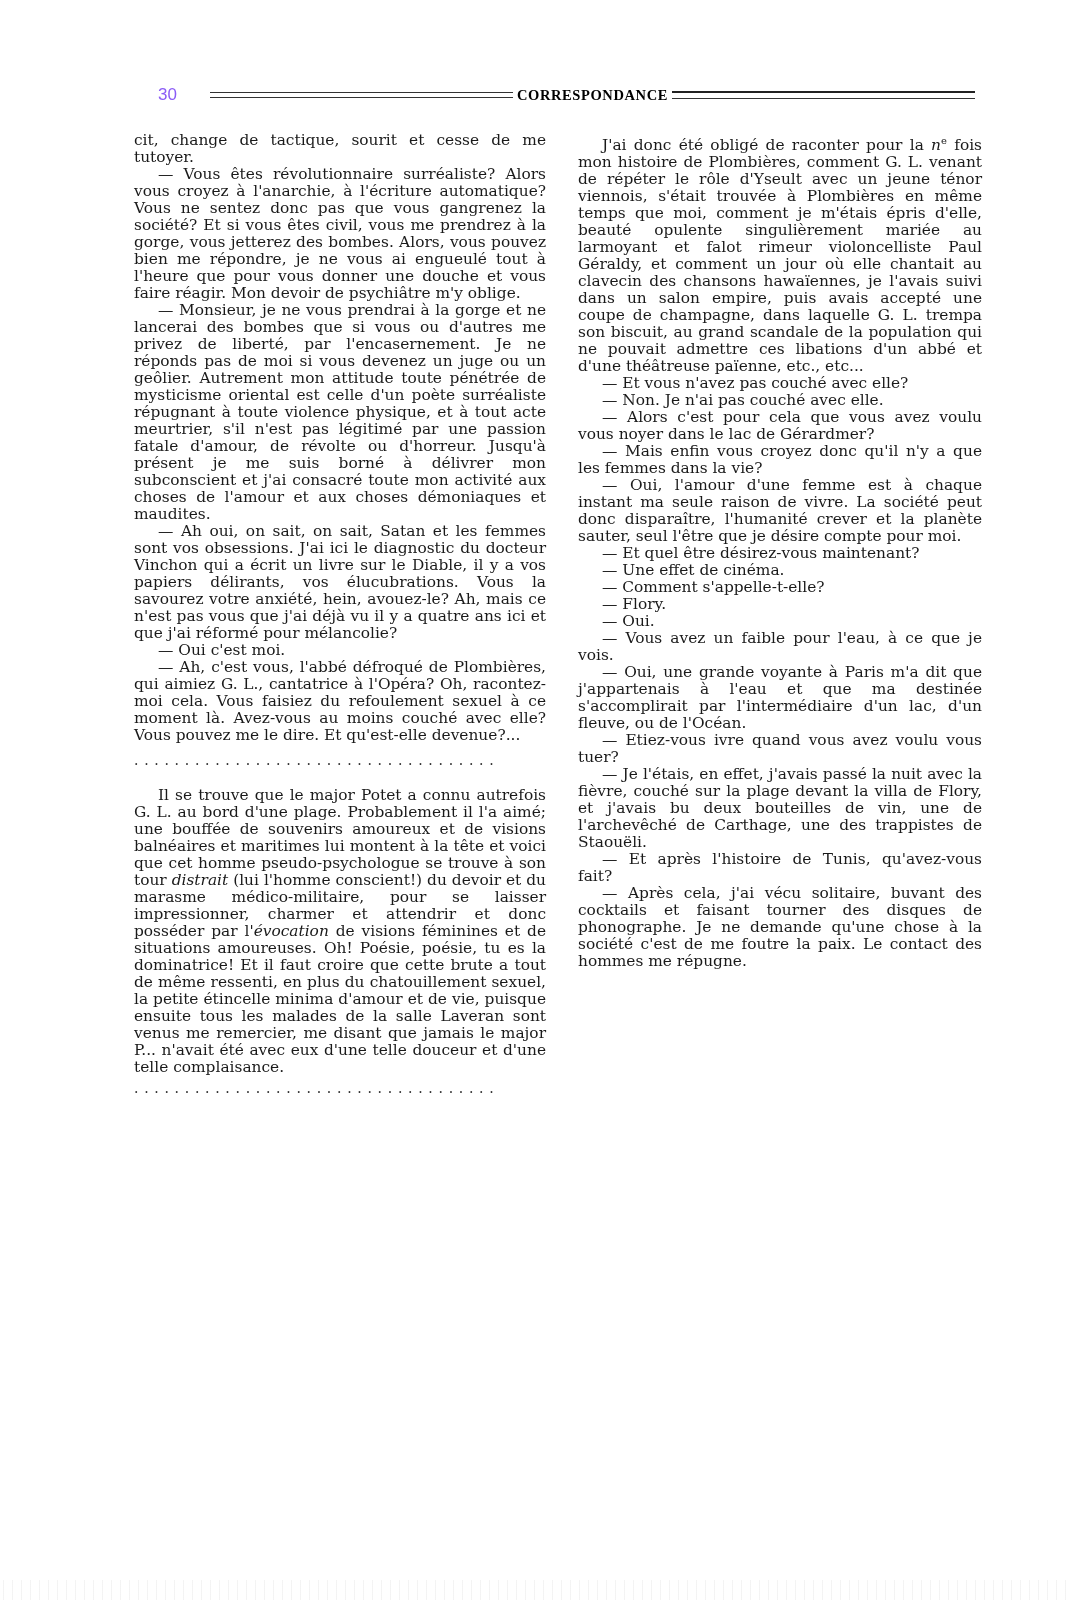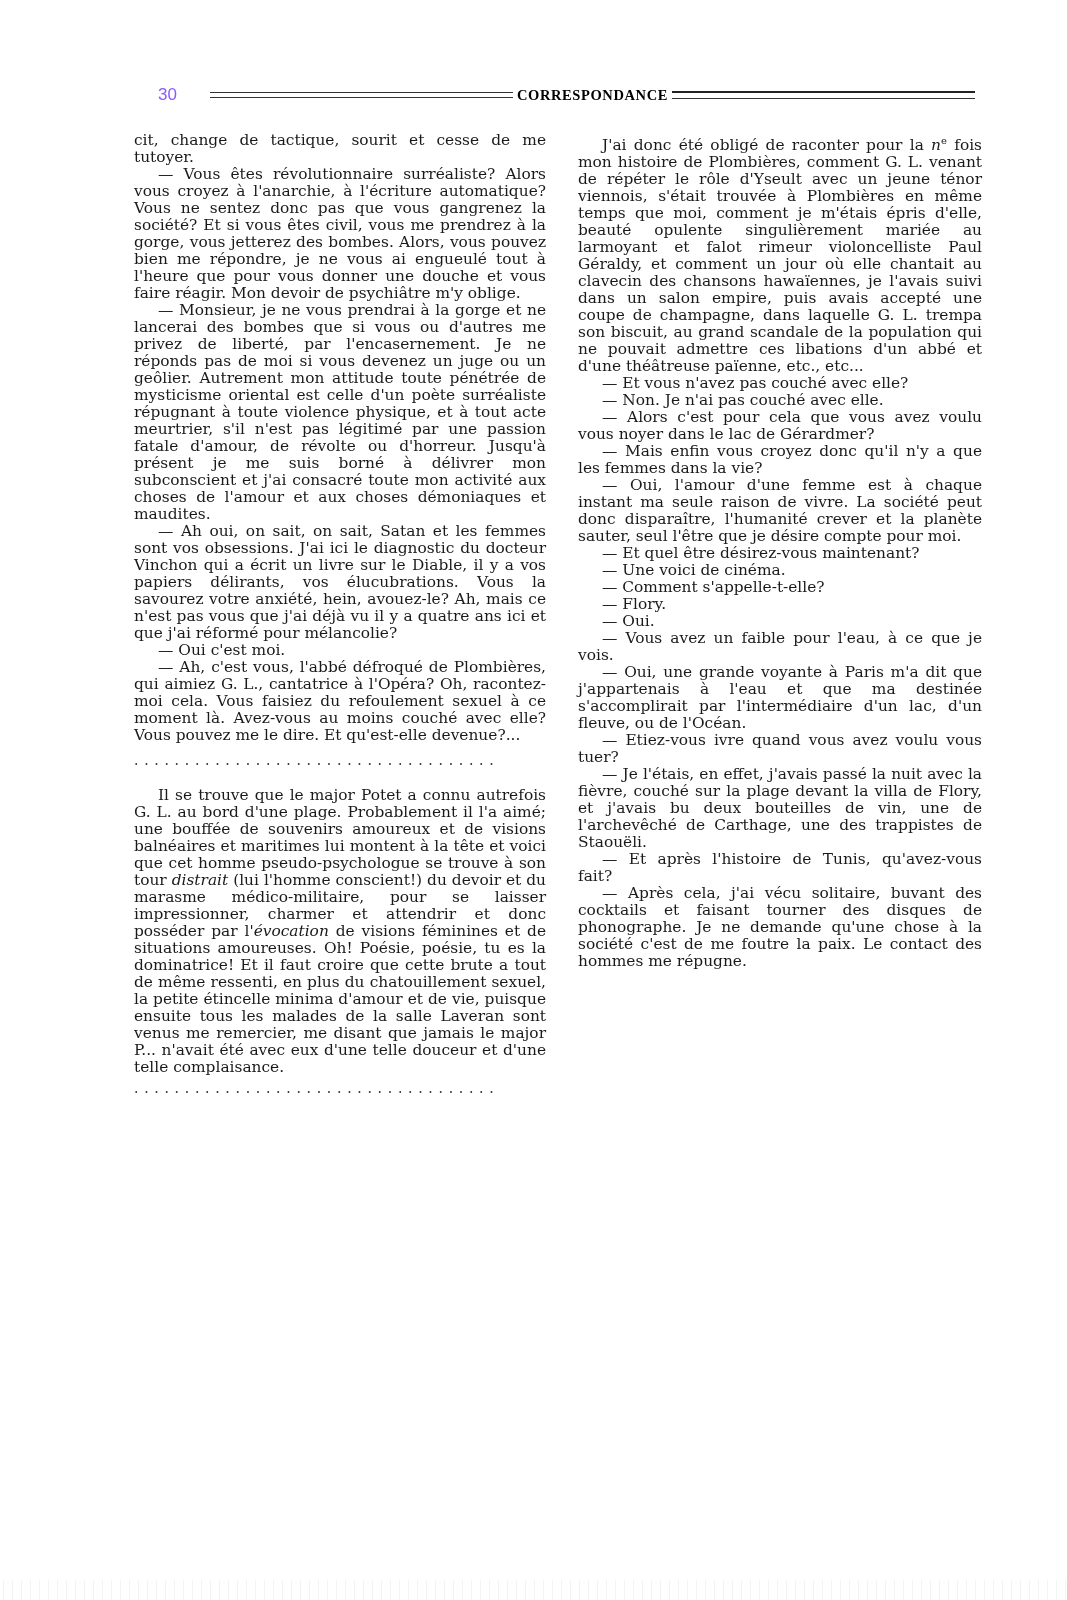--- a/index.html
+++ b/index.html
@@ -49,21 +49,21 @@
 </div>
 
 <div class="col right">
   <p class="ind"><span>J'ai donc été obligé de raconter pour la </span><em>n</em><sup>e</sup><span> fois mon histoire de Plombières, comment G. L. venant de répéter le rôle d'Yseult avec un jeune ténor viennois, s'était trouvée à Plombières en même temps que moi, comment je m'étais épris d'elle, beauté opulente singulièrement mariée au larmoyant et falot rimeur violoncelliste Paul Géraldy, et comment un jour où elle chantait au clavecin des chansons hawaïennes, je l'avais suivi dans un salon empire, puis avais accepté une coupe de champagne, dans laquelle G. L. trempa son biscuit, au grand scandale de la population qui ne pouvait admettre ces libations d'un abbé et d'une théâtreuse païenne, etc., etc...</span></p>
   <p class="ind">— Et vous n'avez pas couché avec elle?</p>
   <p class="ind">— Non. Je n'ai pas couché avec elle.</p>
   <p class="ind">— Alors c'est pour cela que vous avez voulu vous noyer dans le lac de Gérardmer?</p>
   <p class="ind">— Mais enfin vous croyez donc qu'il n'y a que les femmes dans la vie?</p>
   <p class="ind">— Oui, l'amour d'une femme est à chaque instant ma seule raison de vivre. La société peut donc disparaître, l'humanité crever et la planète sauter, seul l'être que je désire compte pour moi.</p>
   <p class="ind">— Et quel être désirez-vous maintenant?</p>
-  <p class="ind">— Une voici de cinéma.</p>
+  <p class="ind">— Une effet de cinéma.</p>
   <p class="ind">— Comment s'appelle-t-elle?</p>
   <p class="ind">— Flory.</p>
   <p class="ind">— Oui.</p>
   <p class="ind">— Vous avez un faible pour l'eau, à ce que je vois.</p>
   <p class="ind">— Oui, une grande voyante à Paris m'a dit que j'appartenais à l'eau et que ma destinée s'accomplirait par l'intermédiaire d'un lac, d'un fleuve, ou de l'Océan.</p>
   <p class="ind">— Etiez-vous ivre quand vous avez voulu vous tuer?</p>
   <p class="ind">— Je l'étais, en effet, j'avais passé la nuit avec la fièvre, couché sur la plage devant la villa de Flory, et j'avais bu deux bouteilles de vin, une de l'archevêché de Carthage, une des trappistes de Staouëli.</p>
   <p class="ind">— Et après l'histoire de Tunis, qu'avez-vous fait?</p>
   <p class="ind">— Après cela, j'ai vécu solitaire, buvant des cocktails et faisant tourner des disques de phonographe. Je ne demande qu'une chose à la société c'est de me foutre la paix. Le contact des hommes me répugne.</p>
 </div>

